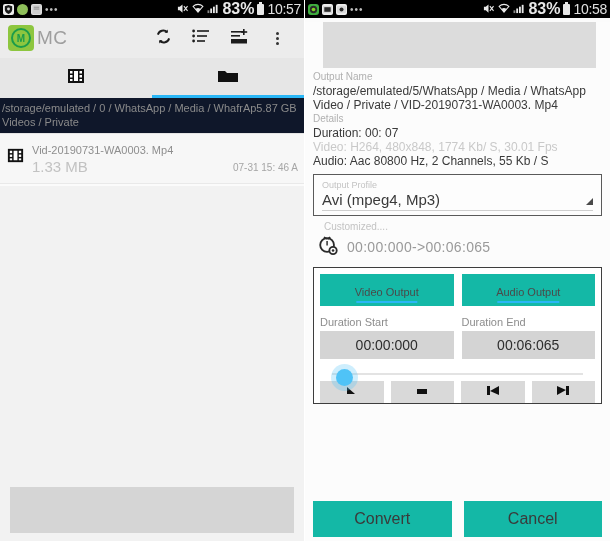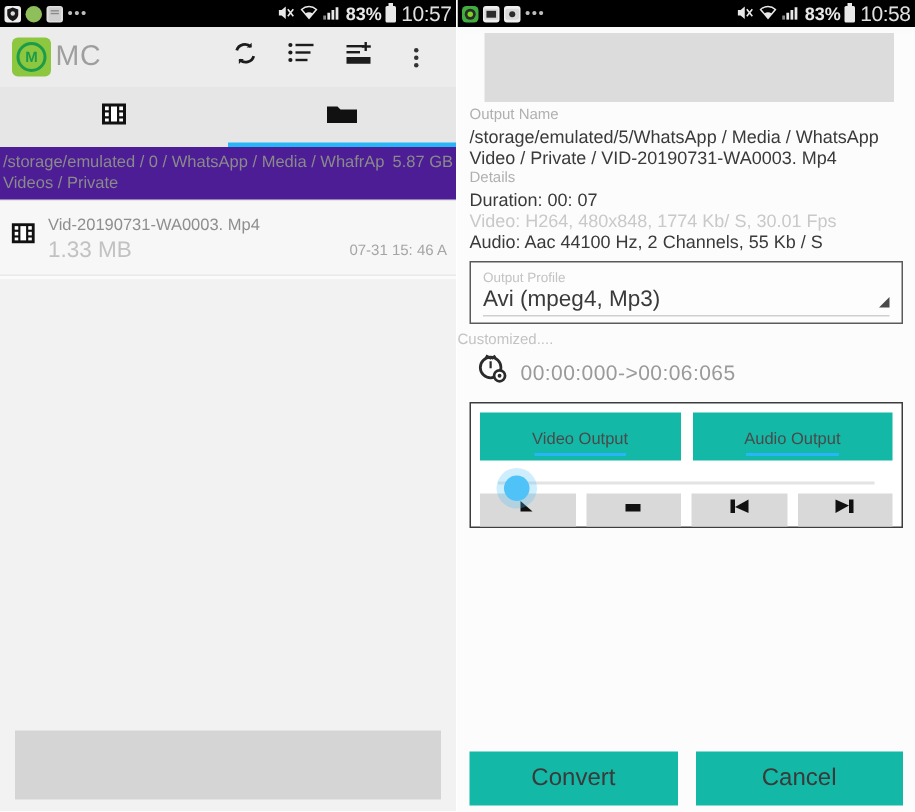--- a/index.html
+++ b/index.html
@@ -24,21 +24,21 @@
   .sb-ico { display:inline-block; line-height:1; }
   .sb-sq {
     width:11px; height:11px; border-radius:2px; display:inline-block;
     position:relative;
   }
   .sb-sq.dark { background:#eeeeee; }
   .sb-sq.green { background:#8fbf5a; border-radius:50%; }
   .sb-sq.doc { background:#e0e0e0; }
   .sb-sq.greenround { background:#3fae3f; border-radius:3px; }
   .sb-dots { color:#bdbdbd; font-size:10px; letter-spacing:1px; }
-  .sb-pct { font-size:12px; color:#e8e8e8; font-weight:bold; }
+  .sb-pct { font-size:16px; color:#e8e8e8; font-weight:bold; }
   .sb-time { font-size:14px; color:#e0e0e0; letter-spacing:-0.3px; }
   .sb-batt {
     width:7px; height:11px; background:#e8e8e8; display:inline-block;
     border-radius:1px; position:relative;
   }
   .sb-batt:before{
     content:""; position:absolute; top:-2px; left:2px; width:3px; height:2px; background:#e8e8e8;
   }
 
   
@@ -68,23 +68,23 @@
   
   .tabs { height:40px; background:#e6e6e6; display:flex; position:relative; }
   .tab { flex:1; display:flex; align-items:center; justify-content:center; position:relative; }
   .tab .ind {
     position:absolute; left:0; right:0; bottom:0; height:3px; background:transparent;
   }
   .tab.active .ind { background:#29b6f6; }
 
   
   .pathbar {
-    background:#4c1d95; padding:3px 2px 4px 2px; color:#8a8a8a; font-size:11px;
+    background:#0f172a; padding:3px 2px 4px 2px; color:#8a8a8a; font-size:11px;
     line-height:14px; border-bottom:1px solid #e4e4e4;
-    display:flex; justify-content:space-between; flex-wrap:wrap;
+    display:flex; flex-wrap:wrap;
   }
   .pathbar .p1 { white-space:nowrap; }
   .pathbar .p-size { white-space:nowrap; }
   .pathbar .p2 { width:100%; }
 
   
   .filelist { background:#f7f7f7; }
   .filerow {
     display:flex; align-items:center; gap:7px; padding:6px 6px 8px 6px;
     border-bottom:1px solid #e9e9e9;
@@ -118,21 +118,21 @@
   .profile-label { font-size:9px; color:#c3c3c3; line-height:12px; }
   .profile-value-row {
     display:flex; align-items:flex-end; justify-content:space-between;
     border-bottom:1px solid #cfcfcf; padding-bottom:2px;
   }
   .profile-value { font-size:15px; color:#3a3a3a; }
   .caret {
     width:0;height:0;border-left:7px solid transparent;border-bottom:7px solid #4a4a4a;
     margin-bottom:3px;
   }
-  .customized { font-size:10px; color:#c3c3c3; margin:5px 0 0 0; }
+  .customized { font-size:10px; color:#c3c3c3; margin:5px 0 0 19px; }
   .trim-row { display:flex; align-items:center; gap:8px; margin:2px 0 0 12px; }
   .trim-text { font-size:14px; color:#9a9a9a; letter-spacing:0.3px; }
 
   .outer-card {
     margin:7px 8px 0 8px; border:1px solid #3d3d3d; background:#fff;
     padding:6px 6px 0 6px;
   }
   .out-tabs { display:flex; gap:8px; }
   .out-tab {
     flex:1; background:#14b8a6; padding:8px 0 6px 0; text-align:center; position:relative;
@@ -384,21 +384,21 @@
 
       <div class="preview-box"></div>
 
       <div class="section">
         <div class="lbl-small">Output Name</div>
         <div class="info-line">/storage/emulated/5/WhatsApp / Media / WhatsApp</div>
         <div class="info-line">Video / Private / VID-20190731-WA0003. Mp4</div>
         <div class="lbl-small">Details</div>
         <div class="info-line">Duration: 00: 07</div>
         <div class="info-line faded">Video: H264, 480x848, 1774 Kb/ S, 30.01 Fps</div>
-        <div class="info-line">Audio: Aac 44100 Hz, 2 Channels, 55 Kb / S</div>
+        <div class="info-line">Audio: Aac 80800 Hz, 2 Channels, 55 Kb / S</div>
       </div>
 
       <div class="profile-card">
         <div class="profile-label">Output Profile</div>
         <div class="profile-value-row">
           <span class="profile-value">Avi (mpeg4, Mp3)</span>
           <span class="caret"></span>
         </div>
       </div>
 
@@ -422,20 +422,30 @@
           <div class="out-tab">
             <span>Video Output</span>
             <div class="uline"></div>
           </div>
           <div class="out-tab">
             <span>Audio Output</span>
             <div class="uline"></div>
           </div>
         </div>
 
+        <div class="dur-grid">
+          <div class="dur-col">
+            <div class="dur-label">Duration Start</div>
+            <div class="dur-field">00:00:000</div>
+          </div>
+          <div class="dur-col">
+            <div class="dur-label">Duration End</div>
+            <div class="dur-field">00:06:065</div>
+          </div>
+        </div>
 
         <div class="slider-wrap">
           <div class="slider-track"></div>
           <div class="slider-thumb"></div>
         </div>
 
         <div class="icon-row">
           <div class="icon-btn">
             <span>
               <svg width="18" height="12" viewBox="0 0 18 12">

